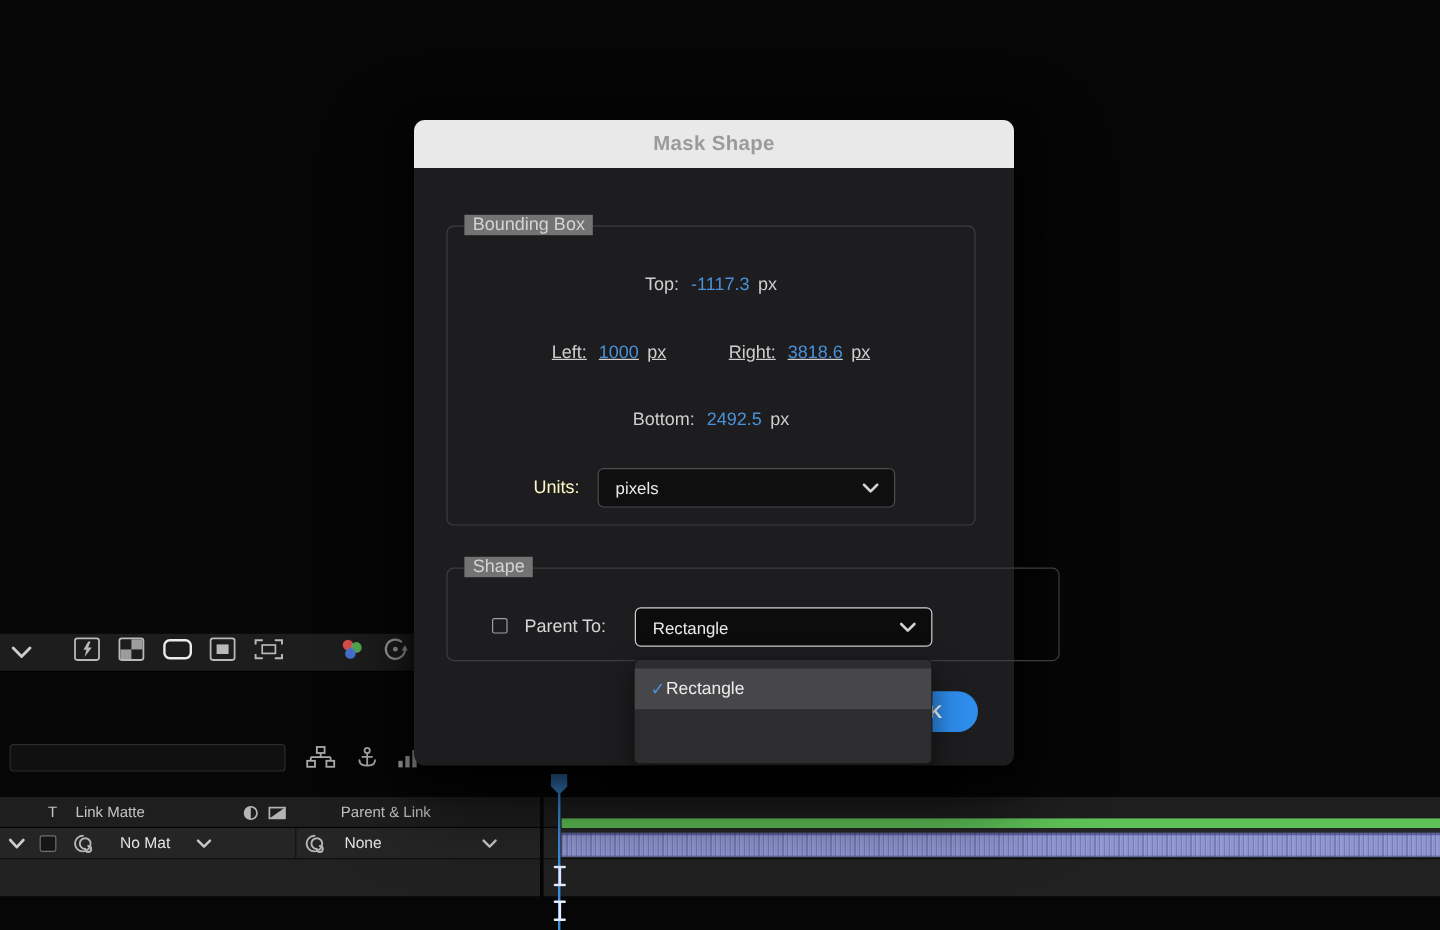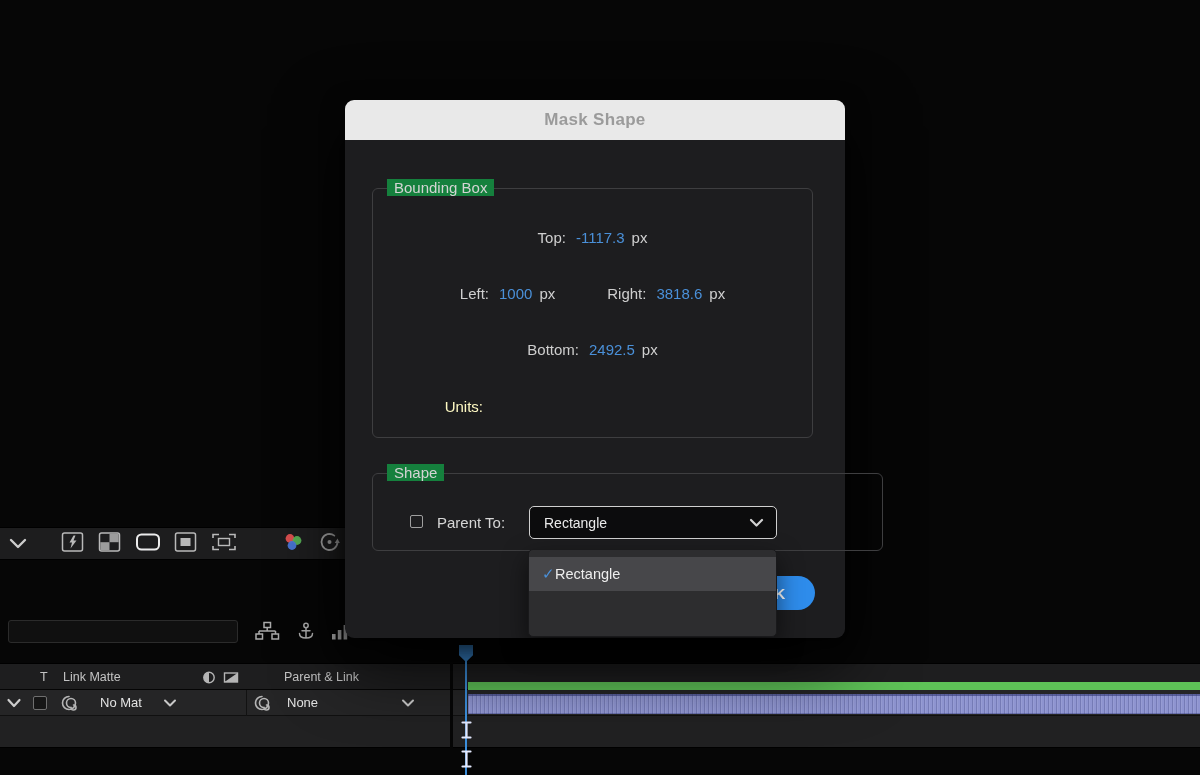--- a/index.html
+++ b/index.html
@@ -84,29 +84,29 @@
     height:40px; background:#e9e9e9; border-radius:9px 9px 0 0;
     display:flex; align-items:center; justify-content:center;
     color:#9b9b9b; font-size:17px; font-weight:bold; letter-spacing:.3px;
   }
   .dialog-body { position:relative; height:498px; background:#1d1d1f; border-radius:0 0 9px 9px; }
 
   .group { position:absolute; border:1px solid #3e3e40; border-radius:6px; }
   .group-bb { left:27px; top:48px; width:441px; height:250px; }
   .group-shape { left:27px; top:333px; width:511px; height:78px; }
   .legend {
-    position:absolute; top:-10px; left:14px; background:#15803d; padding:0 7px;
+    position:absolute; top:-10px; left:14px; background:#737373; padding:0 7px;
     color:#d4d4d4; font-size:15px;
   }
   .row {
     position:absolute; left:0; width:100%; display:flex; justify-content:center;
     align-items:center; font-size:15px; color:#cfcfcf;
   }
   .row-top { top:40px; } .row-lr { top:96px; gap:52px; } .row-bottom { top:152px; }
-  .pair { display:flex; align-items:flex-start; }
+  .pair { display:flex; align-items:flex-start;text-decoration:underline; }
   .val { color:#4a90d9; margin:0 7px 0 10px; }
   .units-label { position:absolute; left:0; top:209px; width:110px; text-align:right; font-size:15px; color:#fef9c3; }
 
   .select {
     position:absolute; width:248px; height:33px; background:#0f0f10;
     border:1px solid #4c4c4e; border-radius:5px; display:flex; align-items:center;
     padding-left:14px; color:#eaeaea; font-size:14px;
   }
   .select .chev { margin-left:auto; margin-right:12px; display:flex; }
   .units-select { left:125px; top:201px; }
@@ -313,20 +313,28 @@
           </span>
         </div>
 
         <div class="row row-bottom">
           <span>Bottom:</span>
           <span class="val">2492.5</span>
           <span>px</span>
         </div>
 
         <span class="units-label">Units:</span>
+        <div class="select units-select">
+          <span>pixels</span>
+          <span class="chev">
+            <svg width="15" height="10" viewBox="0 0 15 10">
+                <path d="M2 2 L7.5 7.5 L13 2" fill="none" stroke="#d2d2d2" stroke-width="2.2" stroke-linecap="round" stroke-linejoin="round"></path>
+              </svg>
+          </span>
+        </div>
       </div>
 
       <div class="group group-shape">
         <span class="legend">Shape</span>
         <span class="reset-checkbox"></span>
         <span class="reset-label">Parent To:</span>
         <div class="select reset-select">
           <span>Rectangle</span>
           <span class="chev">
             <svg width="15" height="10" viewBox="0 0 15 10">

